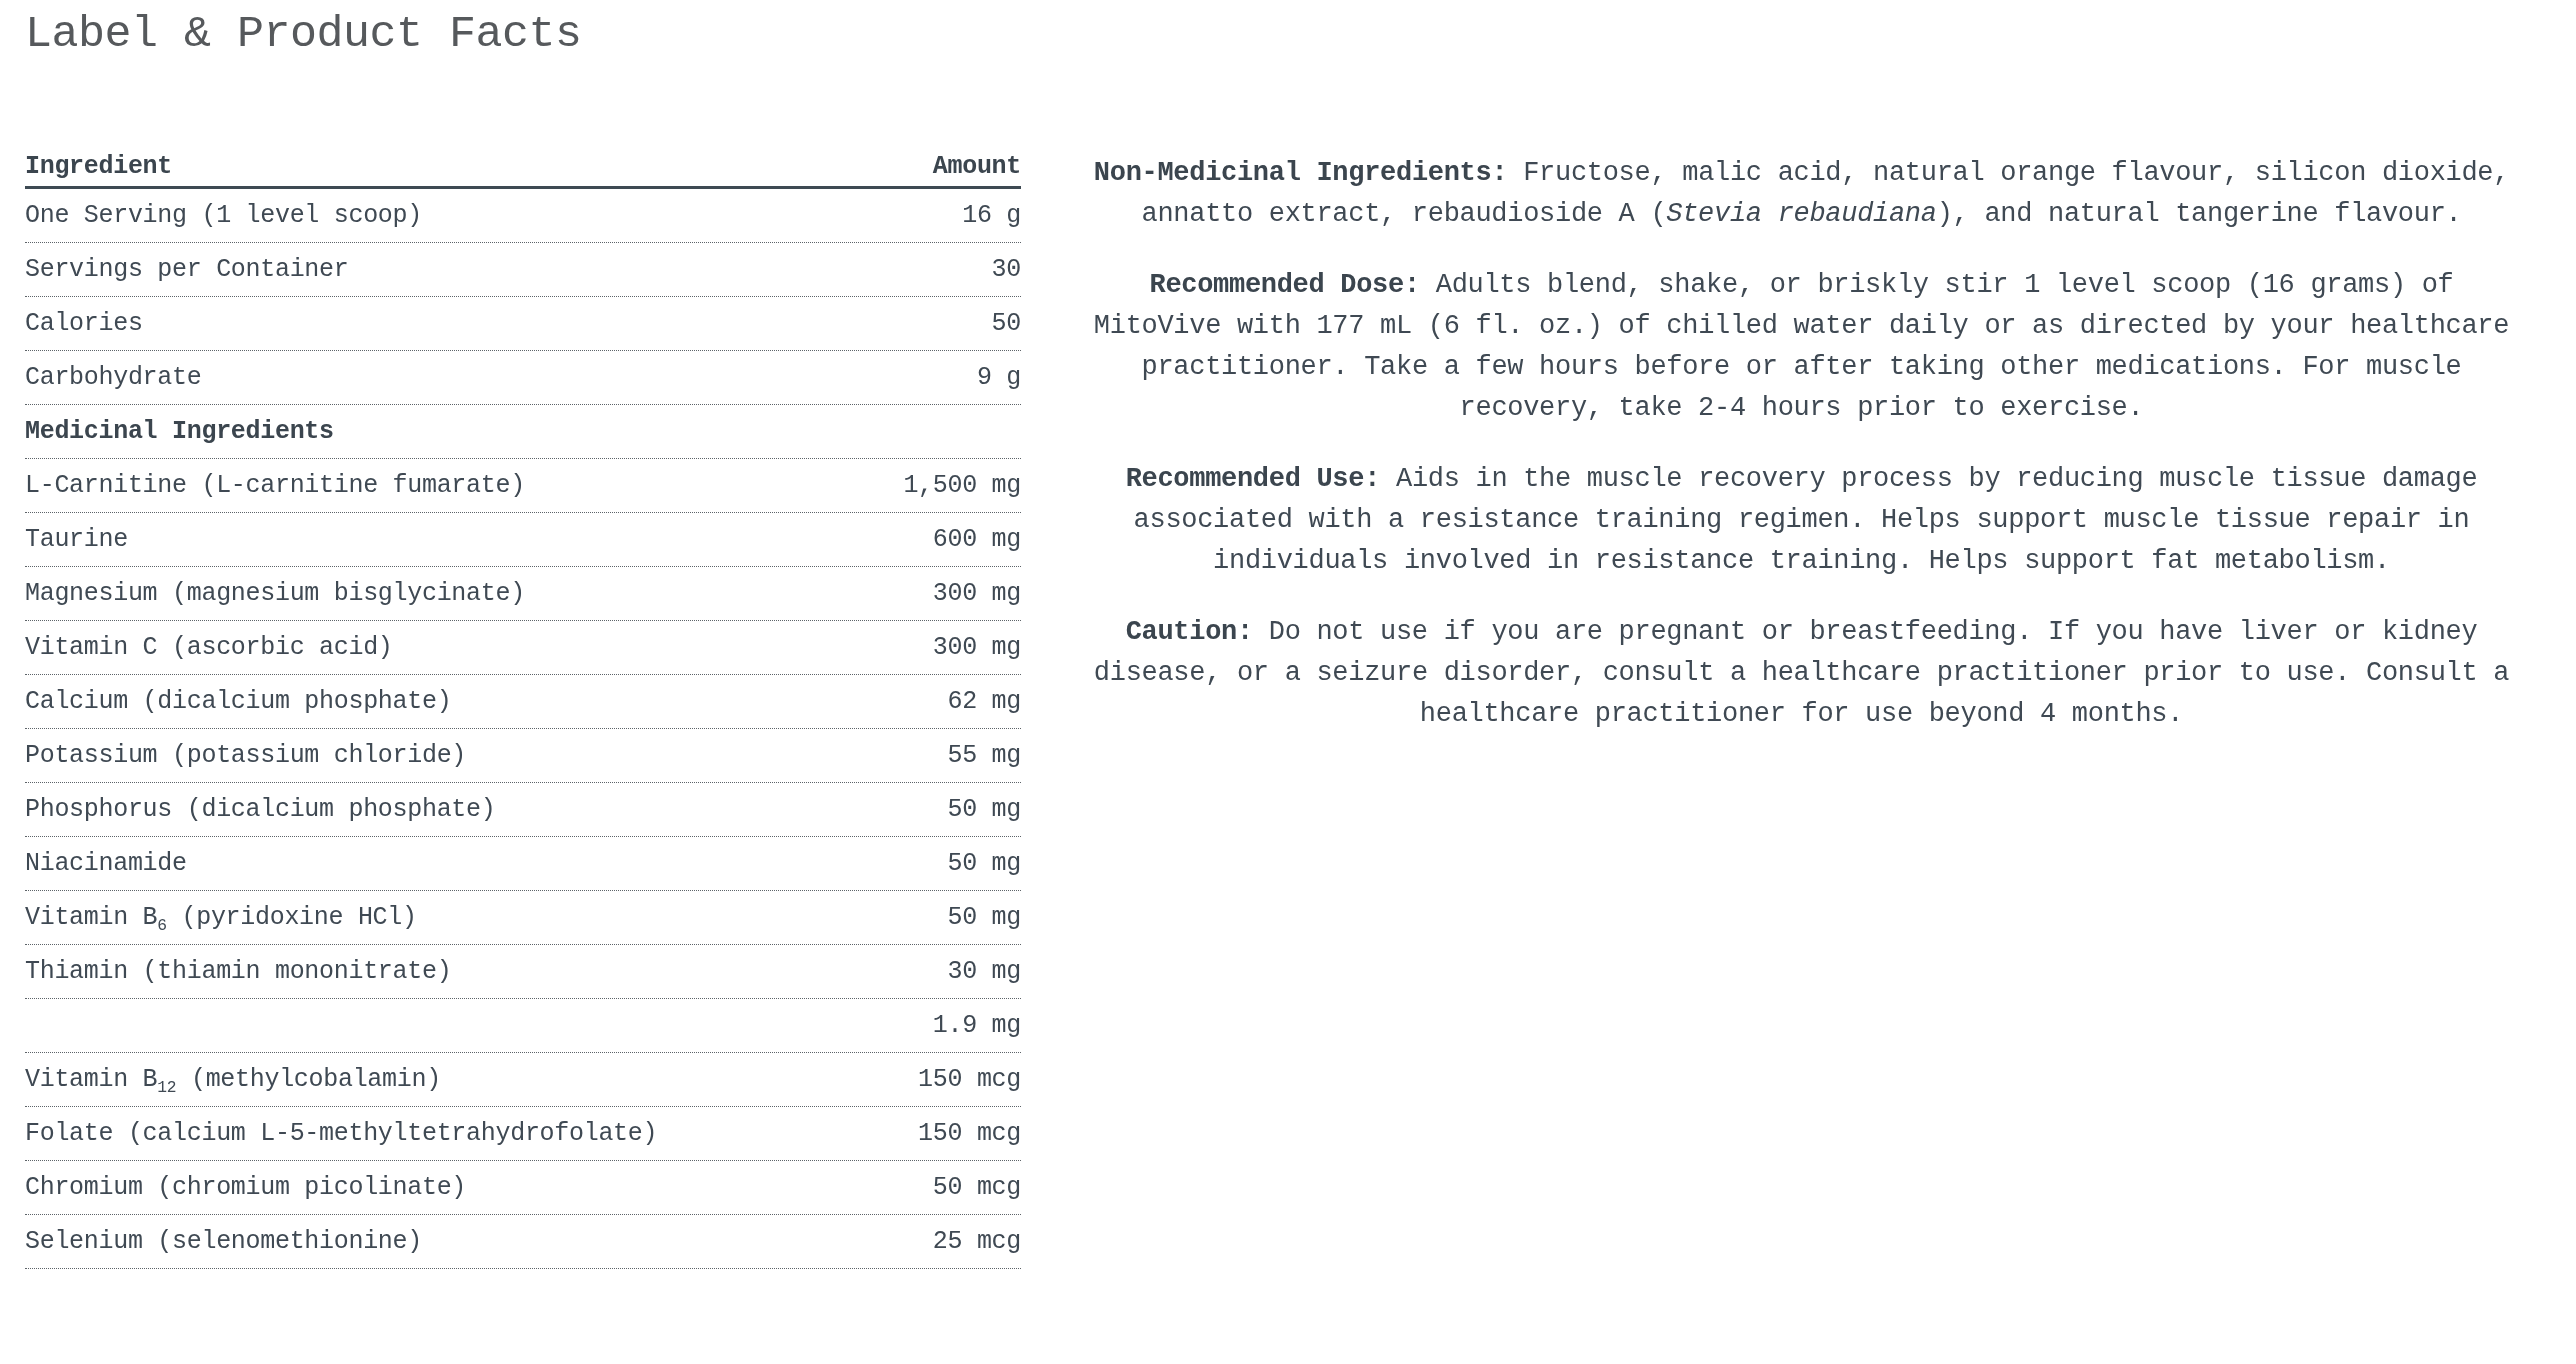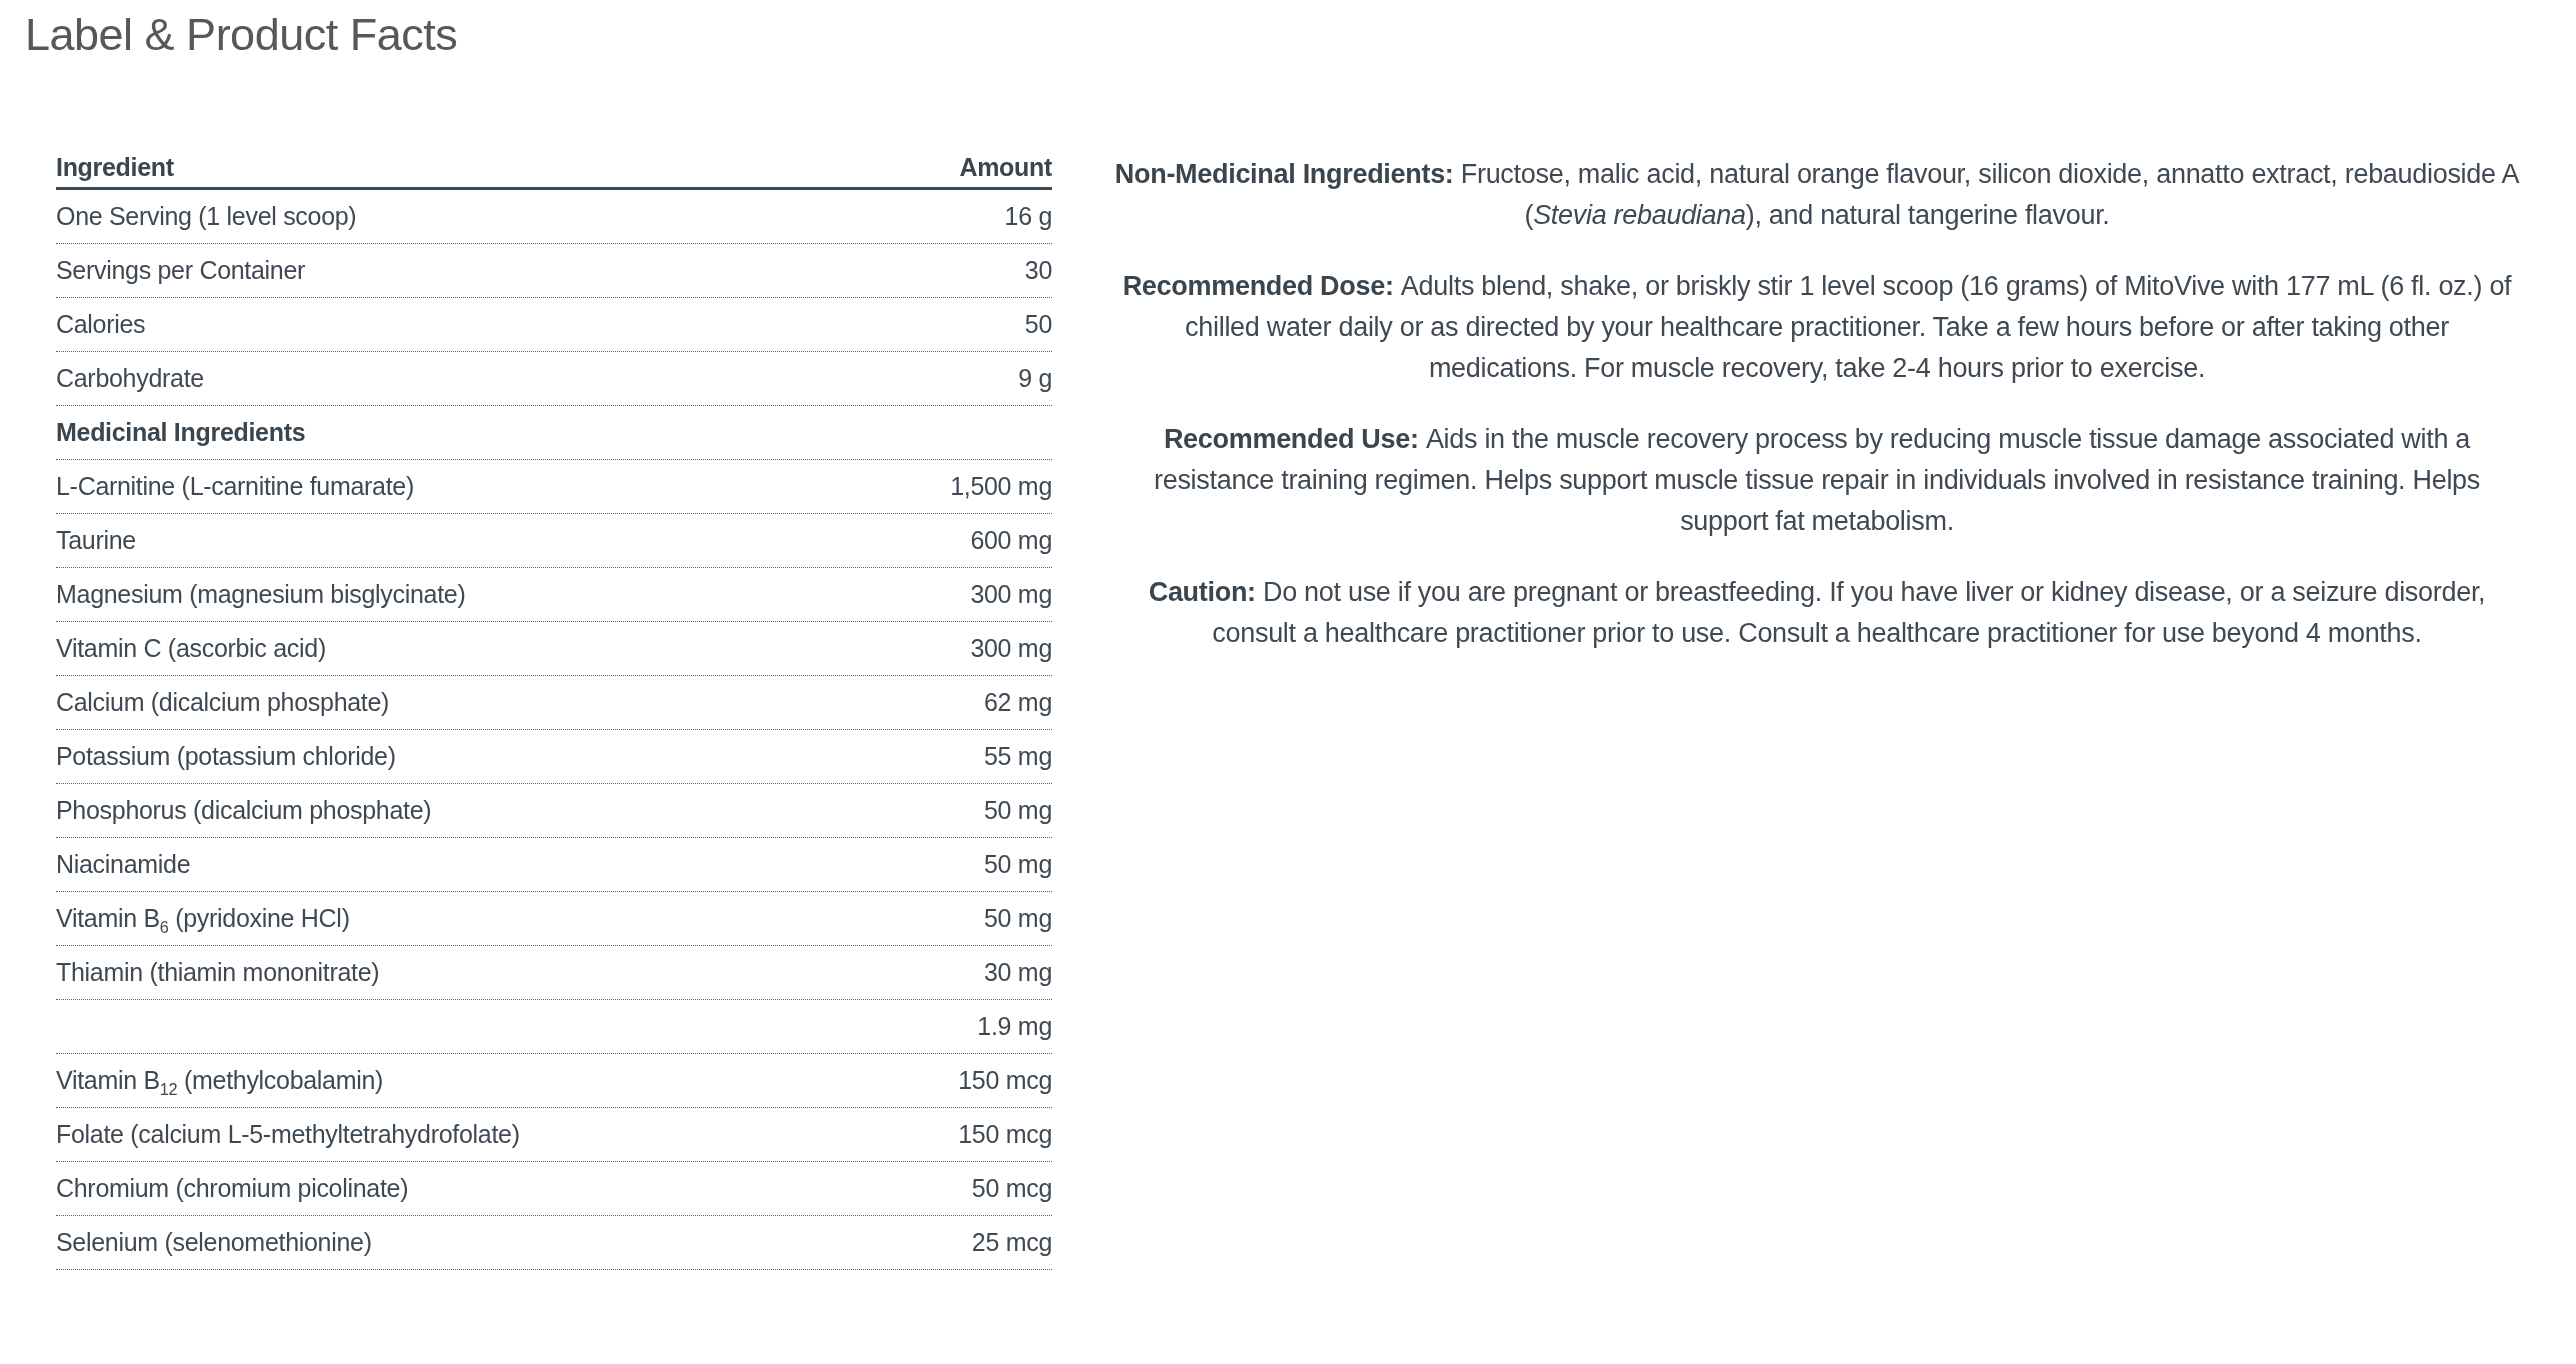--- a/index.html
+++ b/index.html
@@ -5,35 +5,34 @@
   * { box-sizing: border-box; }
   html, body { margin: 0; padding: 0; }
   body {
     width: 2576px;
     height: 1365px;
     background: #ffffff;
     font-family: "Liberation Sans", sans-serif;
     color: #3f4953;
     overflow: hidden;
   }
-  .page { padding: 9px 52px 0 25px; }
+  .page { padding: 9px 52px 0 25px; font-family: Liberation Mono, monospace; }
 
   .title {
     margin: 0;
     font-size: 45px;
     font-weight: 300;
     letter-spacing: -0.5px;
     color: #56595c;
   }
 
   .content {
     display: flex;
     align-items: flex-start;
     margin-top: 86px;
-    margin-left: 31px;
   }
 
   
   .facts {
     width: 996px;
     flex: none;
     font-size: 25px;
     letter-spacing: -0.3px;
   }
   .thead {

